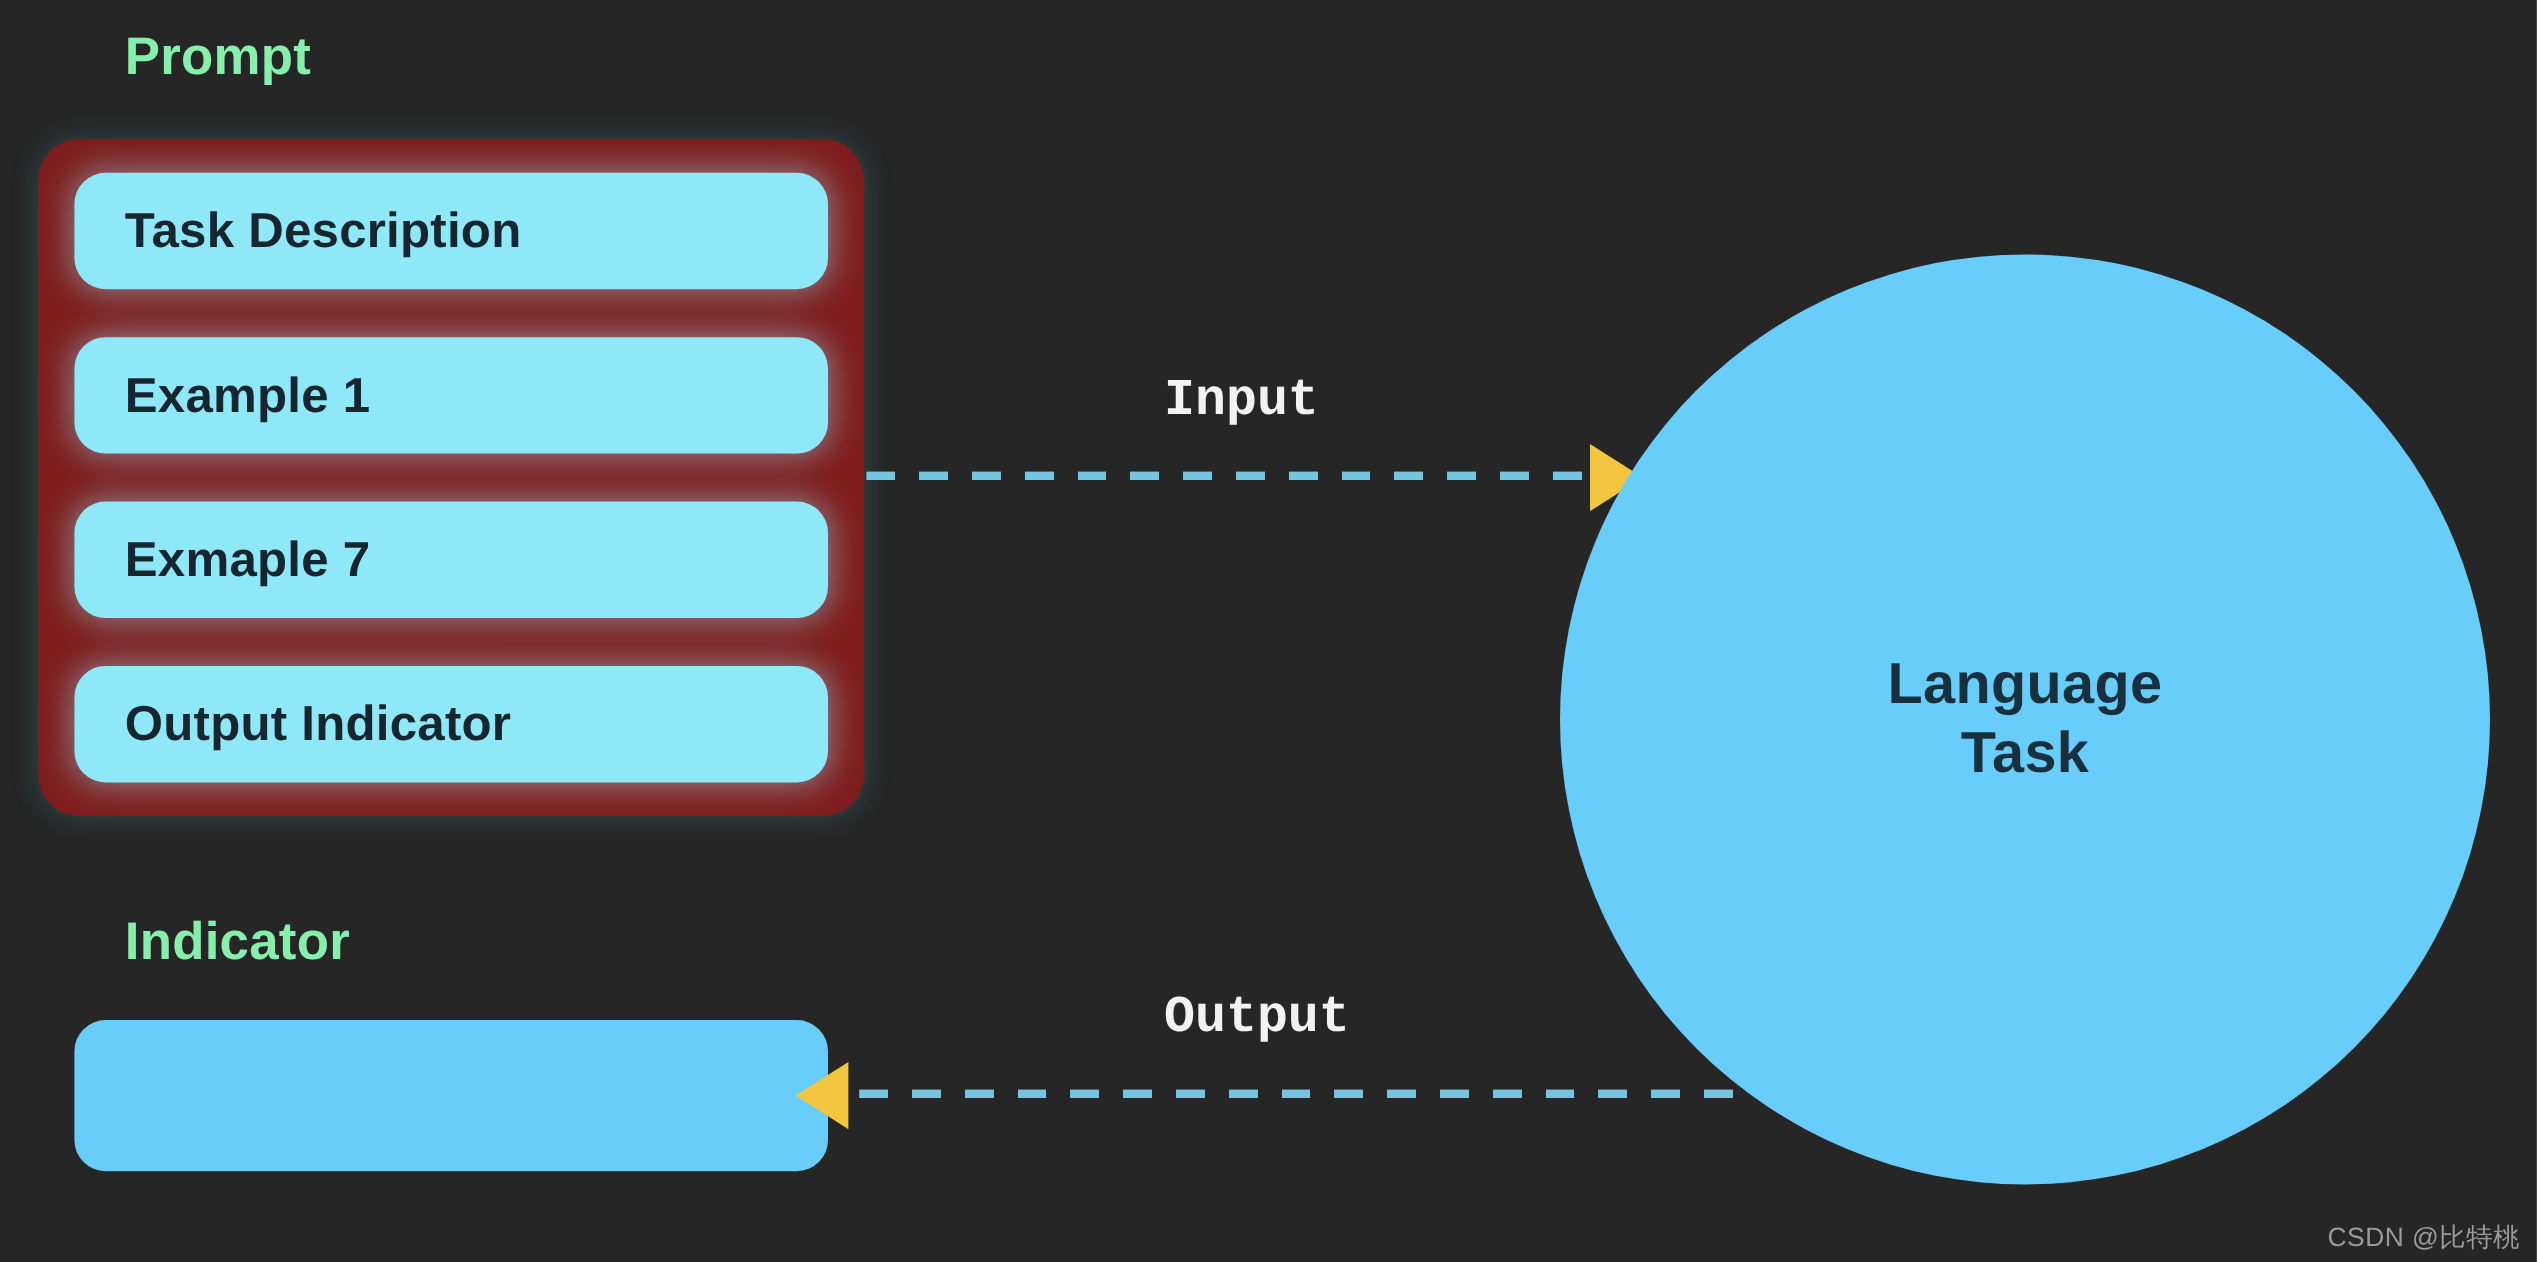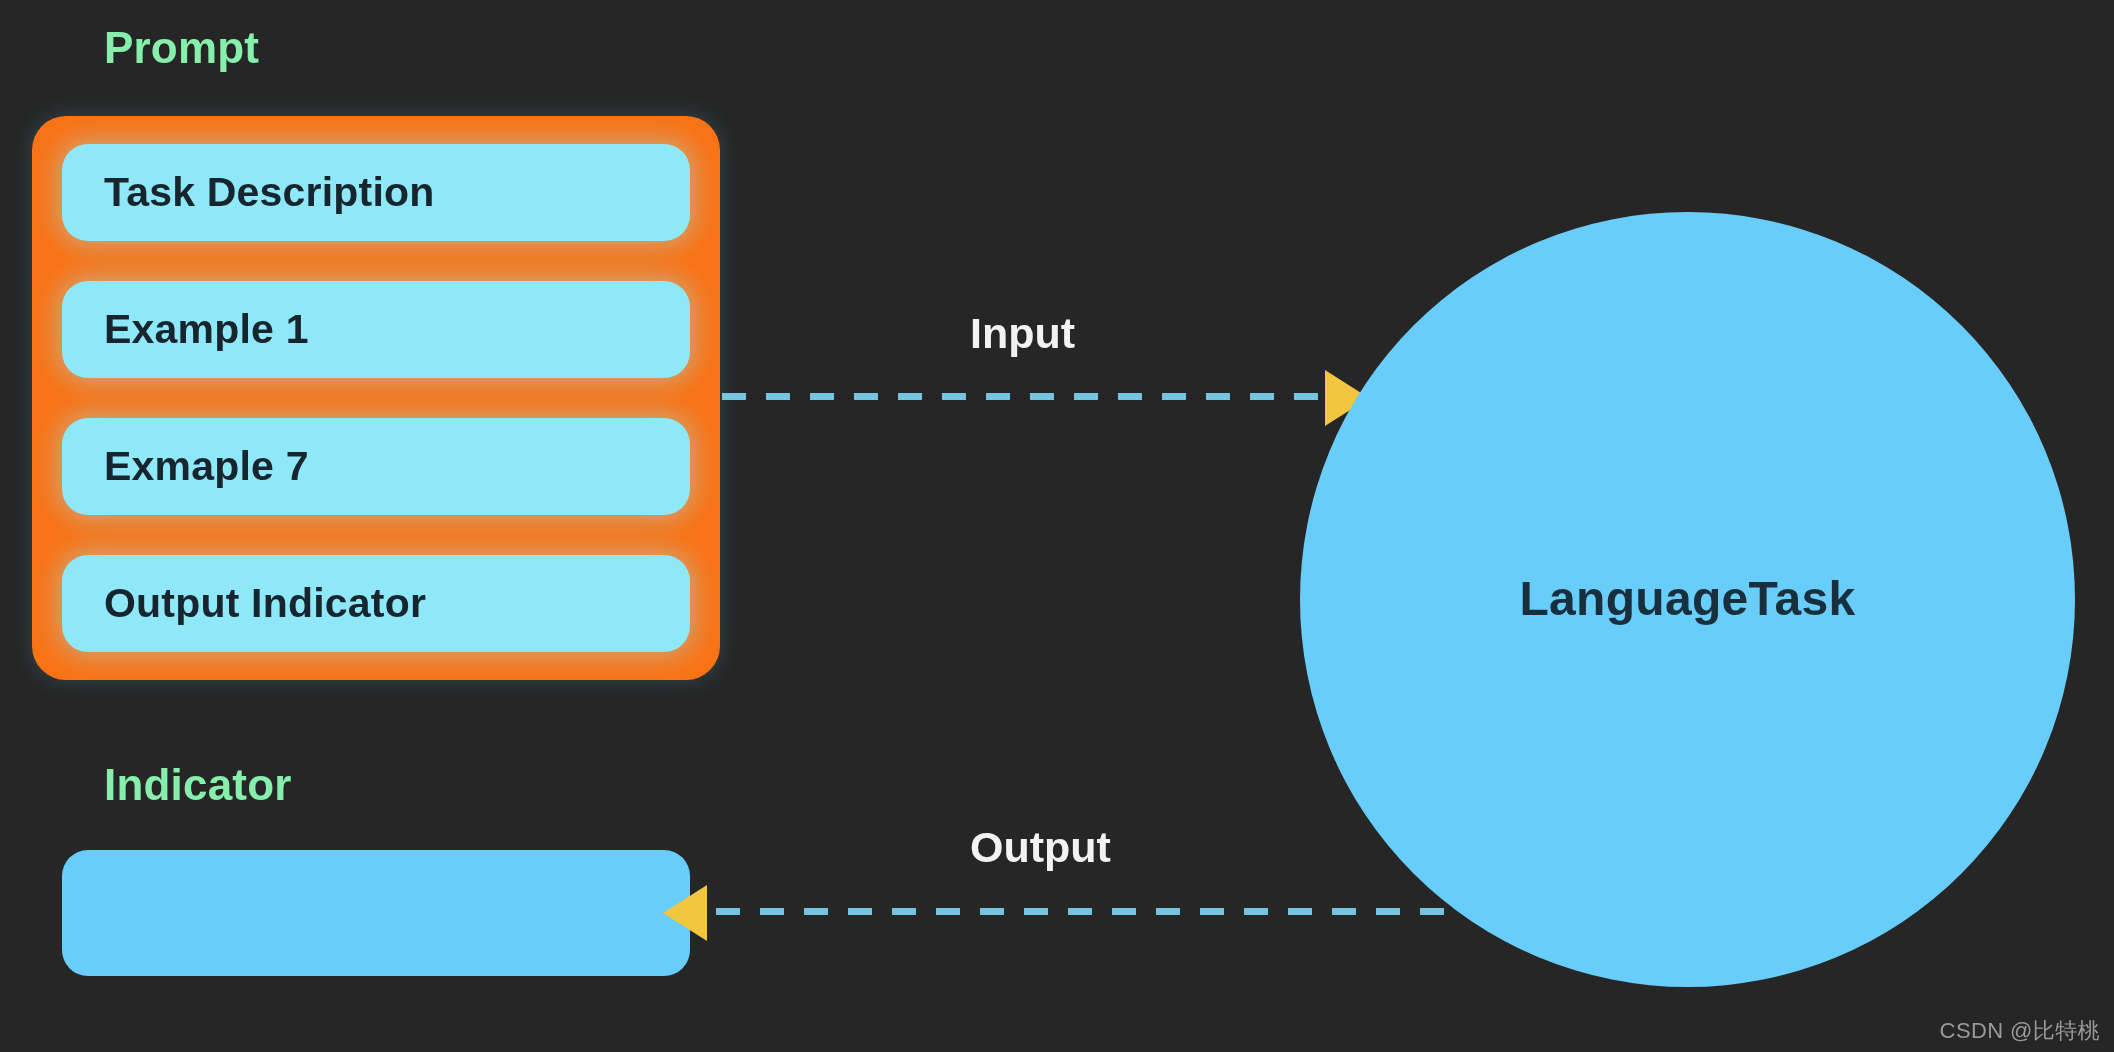--- a/index.html
+++ b/index.html
@@ -32,21 +32,21 @@
   #prompt-heading { left: 104px; top: 26px; }
   #completion-heading { left: 104px; top: 763px; }
 
   
   #prompt-container {
     position: absolute;
     left: 32px;
     top: 116px;
     width: 688px;
     height: 564px;
-    background: #f97316;
+    background: #7f1d1d;
     border-radius: 34px;
     box-shadow: 0 0 22px rgba(95, 190, 215, 0.22);
   }
   #prompt-box-list {
     position: absolute;
     left: 30px;
     top: 28px;
     width: 628px;
     height: 508px;
     display: flex;
@@ -97,20 +97,21 @@
   
   #language-model-circle {
     position: absolute;
     left: 1300px;
     top: 212px;
     width: 775px;
     height: 775px;
     border-radius: 50%;
     background: #69cdfa;
     display: flex;
+    flex-direction: column;
     align-items: center;
     justify-content: center;
   }
   .circle-line {
     color: #18303d;
     font-size: 48px;
     font-weight: 600;
     line-height: 1.17;
     letter-spacing: 0.3px;
     white-space: nowrap;
@@ -151,20 +152,21 @@
     border-right: 44px solid #f2c73f;
   }
 
   .connector-label {
     position: absolute;
     color: #f2f2f2;
     font-size: 43px;
     font-weight: 600;
     white-space: nowrap;
     line-height: 1;
+    font-family: Liberation Mono, monospace;
   }
   #input-label  { left: 970px; top: 312px; }
   #output-label { left: 970px; top: 826px; }
 
   
   #watermark {
     position: absolute;
     right: 14px;
     bottom: 10px;
     color: #9a9a9a;

